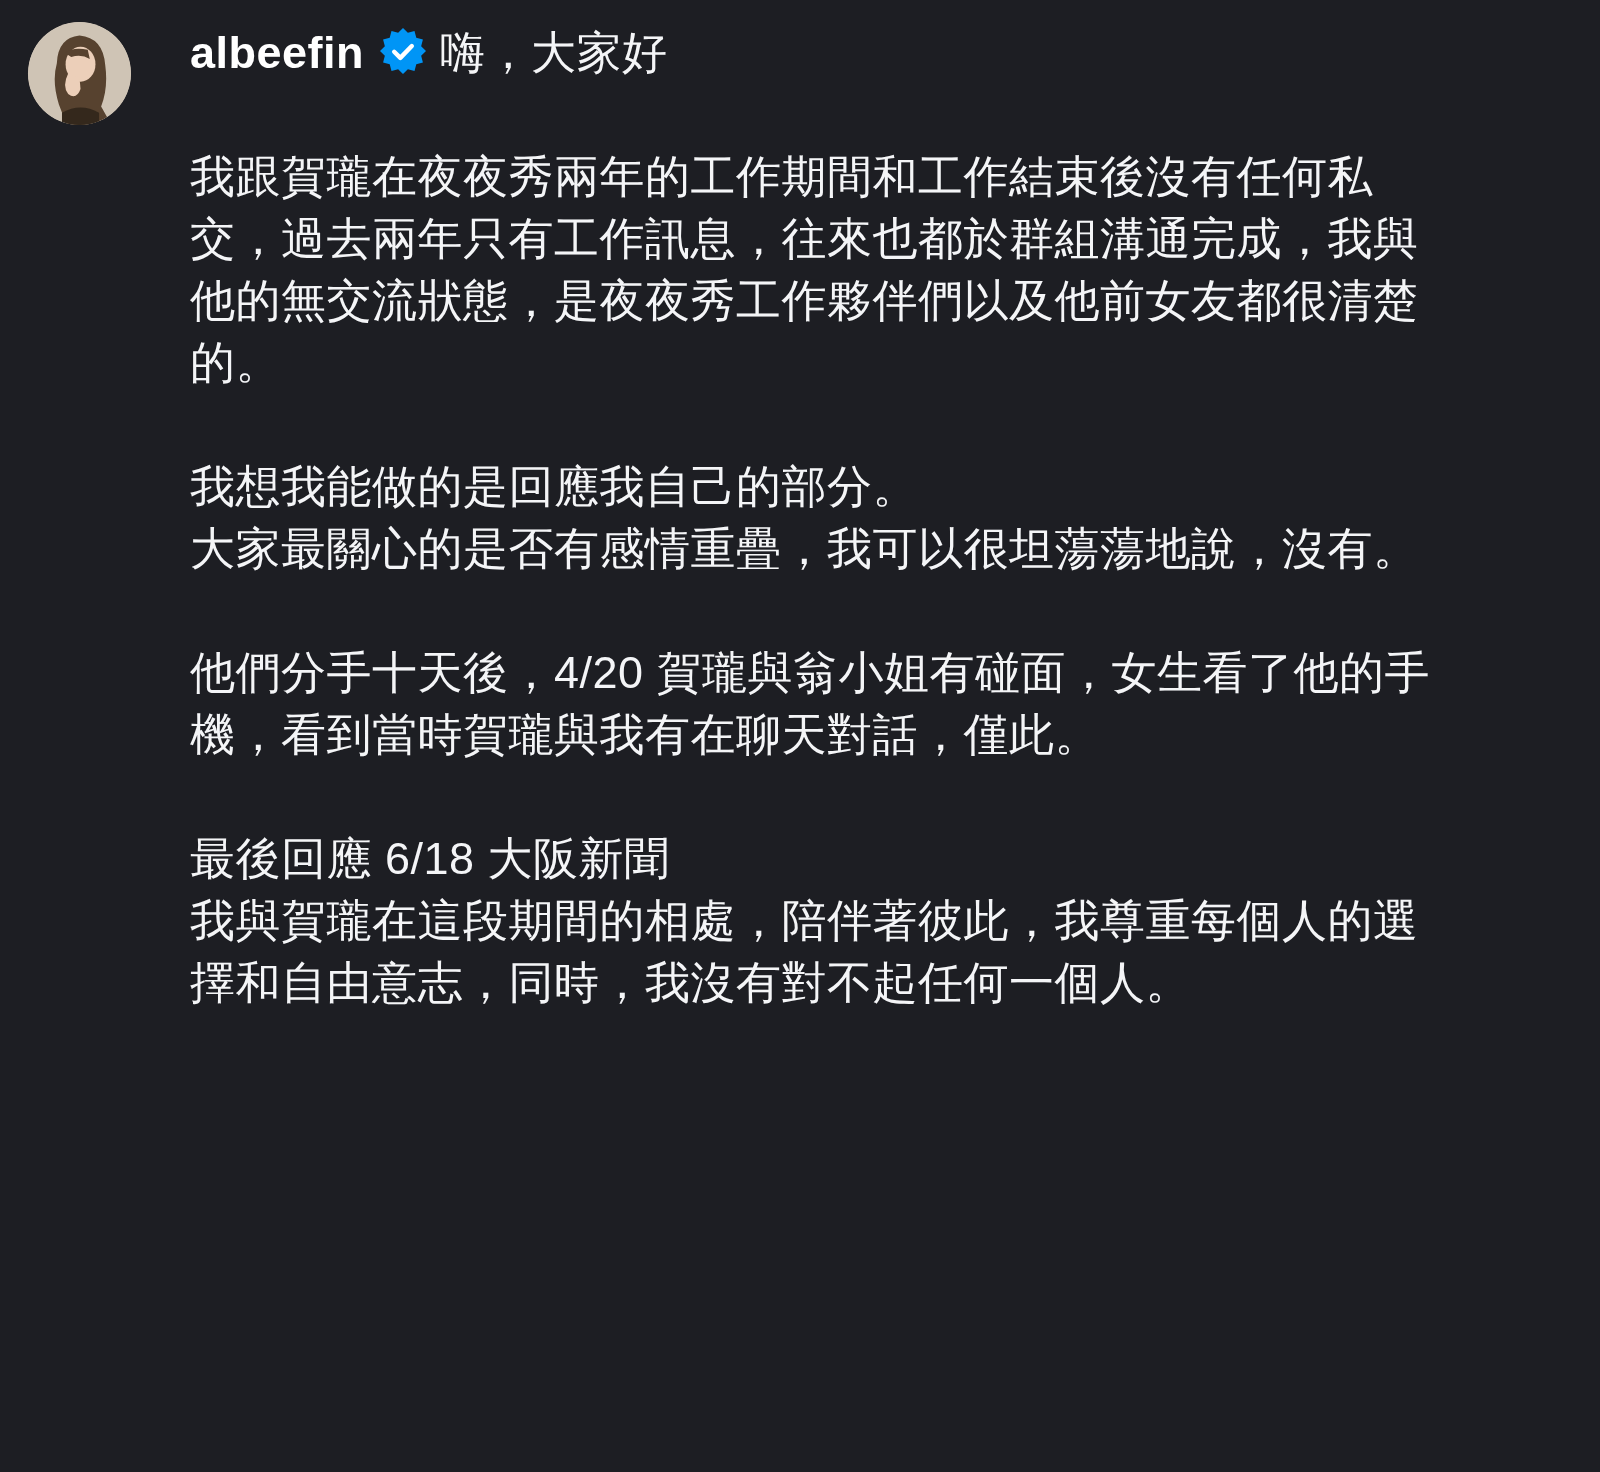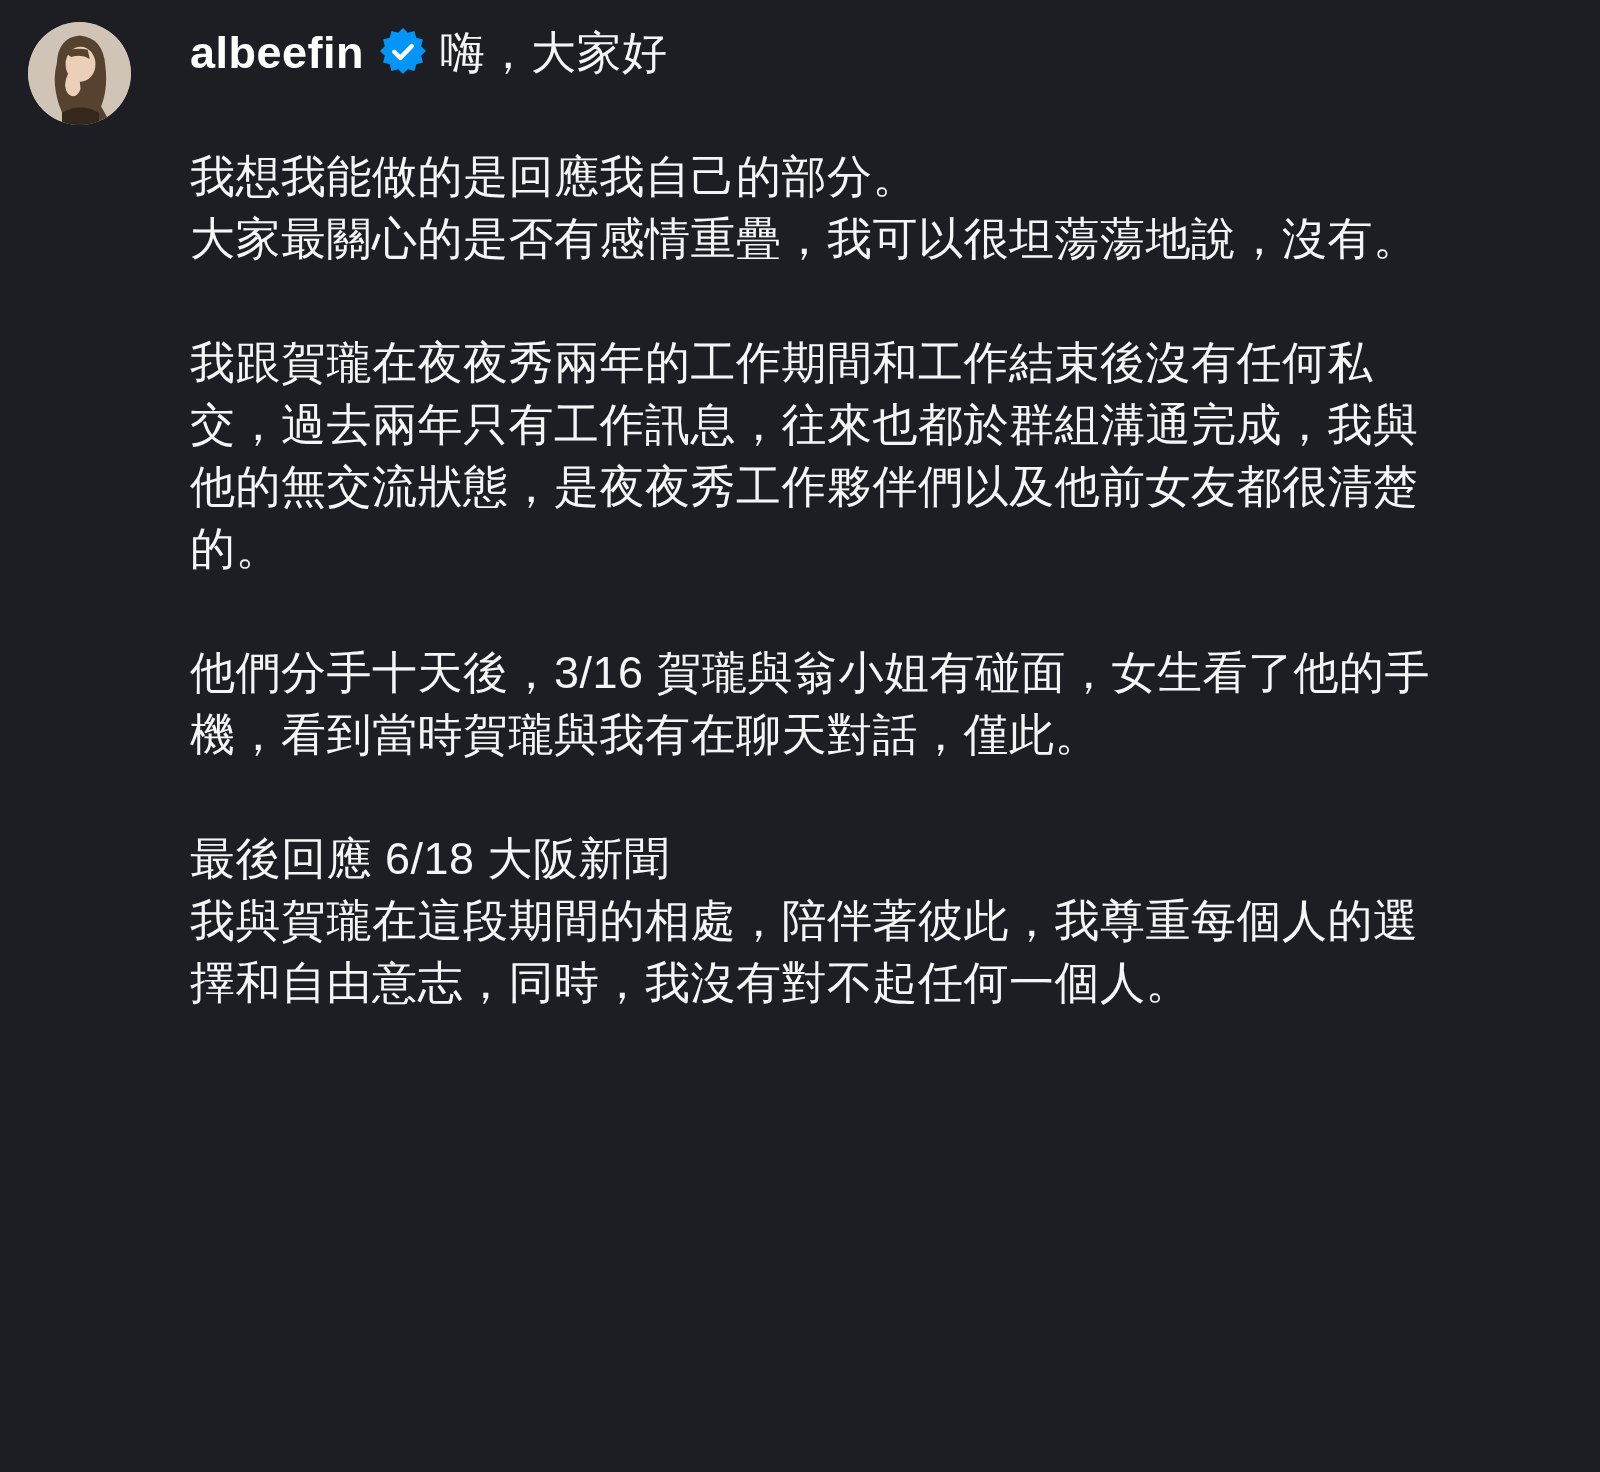--- a/index.html
+++ b/index.html
@@ -73,19 +73,19 @@
 
   <div class="caption">
 
     <div class="header-line">
       <span class="username">albeefin</span><span class="badge"><svg viewBox="0 0 24 24" aria-hidden="true">
         <polygon fill="#0095f6" points="24,12 21.47,14.54 22.39,18 18.93,18.93 18,22.39 14.54,21.47 12,24 9.46,21.47 6,22.39 5.07,18.93 1.61,18 2.53,14.54 0,12 2.53,9.46 1.61,6 5.07,5.07 6,1.61 9.46,2.53 12,0 14.54,2.53 18,1.61 18.93,5.07 22.39,6 21.47,9.46"></polygon>
         <polyline fill="none" stroke="#ffffff" stroke-width="2.3" stroke-linecap="round" stroke-linejoin="round" points="7.4,12.4 10.6,15.6 16.6,9.4"></polyline>
       </svg></span><span class="greeting">嗨，大家好</span>
     </div>
 
+    <div class="para">我跟賀瓏在夜夜秀兩年的工作期間和工作結束後沒有任何私交，過去兩年只有工作訊息，往來也都於群組溝通完成，我與他的無交流狀態，是夜夜秀工作夥伴們以及他前女友都很清楚的。</div>
     <div class="para">我想我能做的是回應我自己的部分。<br>大家最關心的是否有感情重疊，我可以很坦蕩蕩地說，沒有。</div>
-    <div class="para">我跟賀瓏在夜夜秀兩年的工作期間和工作結束後沒有任何私交，過去兩年只有工作訊息，往來也都於群組溝通完成，我與他的無交流狀態，是夜夜秀工作夥伴們以及他前女友都很清楚的。</div>
-    <div class="para">他們分手十天後，3/16 賀瓏與翁小姐有碰面，女生看了他的手機，看到當時賀瓏與我有在聊天對話，僅此。</div>
+    <div class="para">他們分手十天後，4/20 賀瓏與翁小姐有碰面，女生看了他的手機，看到當時賀瓏與我有在聊天對話，僅此。</div>
     <div class="para">最後回應 6/18 大阪新聞<br>我與賀瓏在這段期間的相處，陪伴著彼此，我尊重每個人的選擇和自由意志，同時，我沒有對不起任何一個人。</div>
 
   </div>
 </div>
 
 </body></html>

